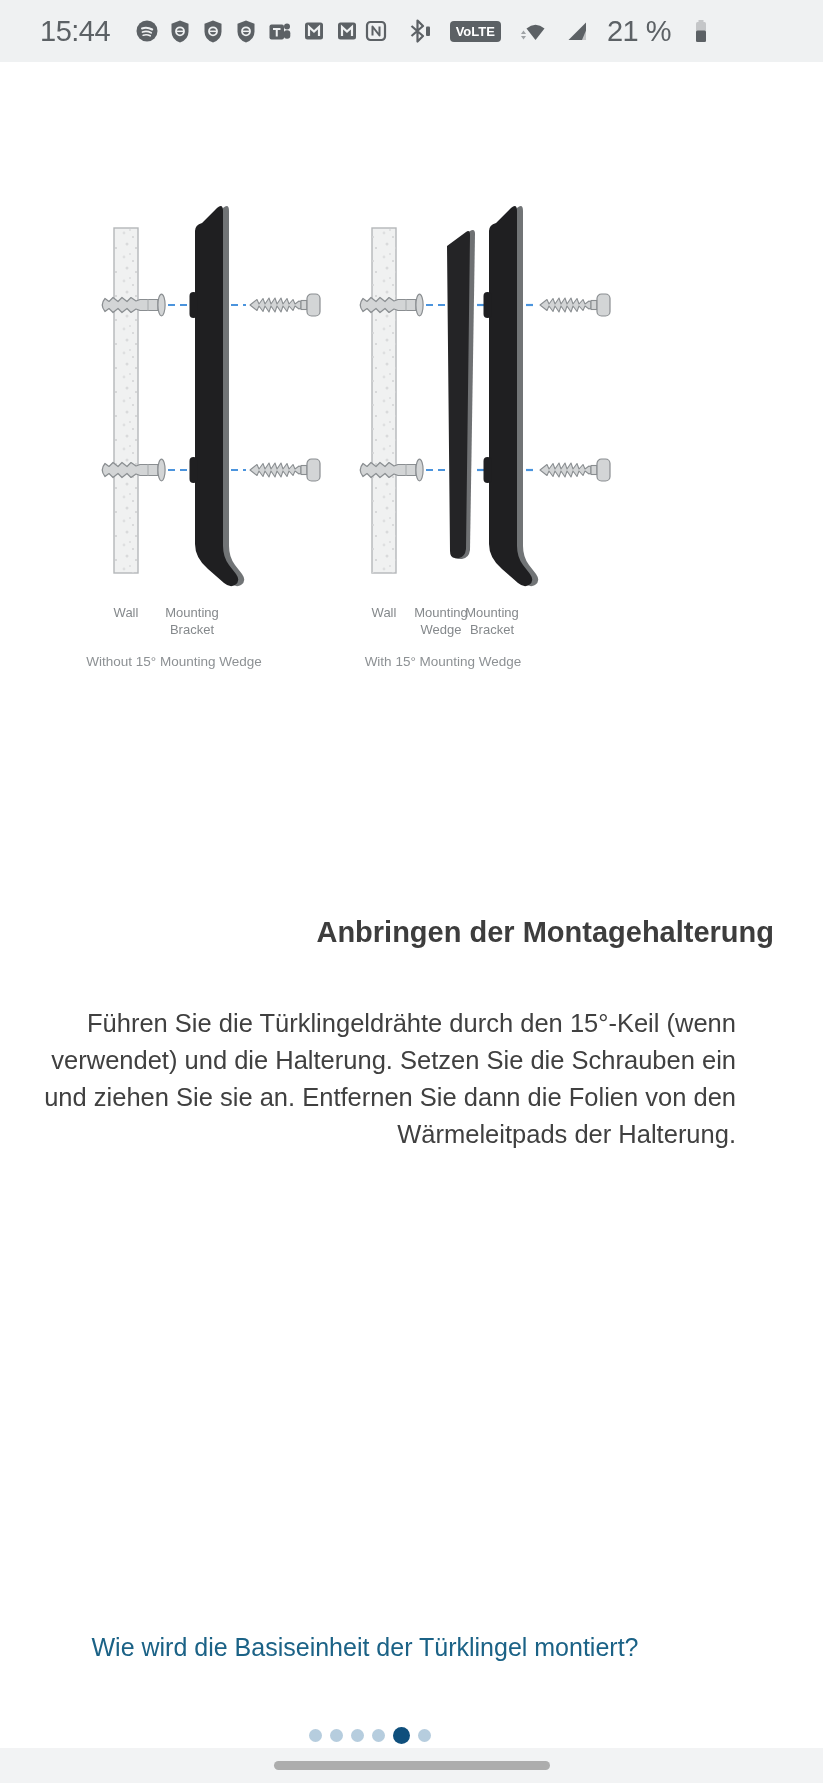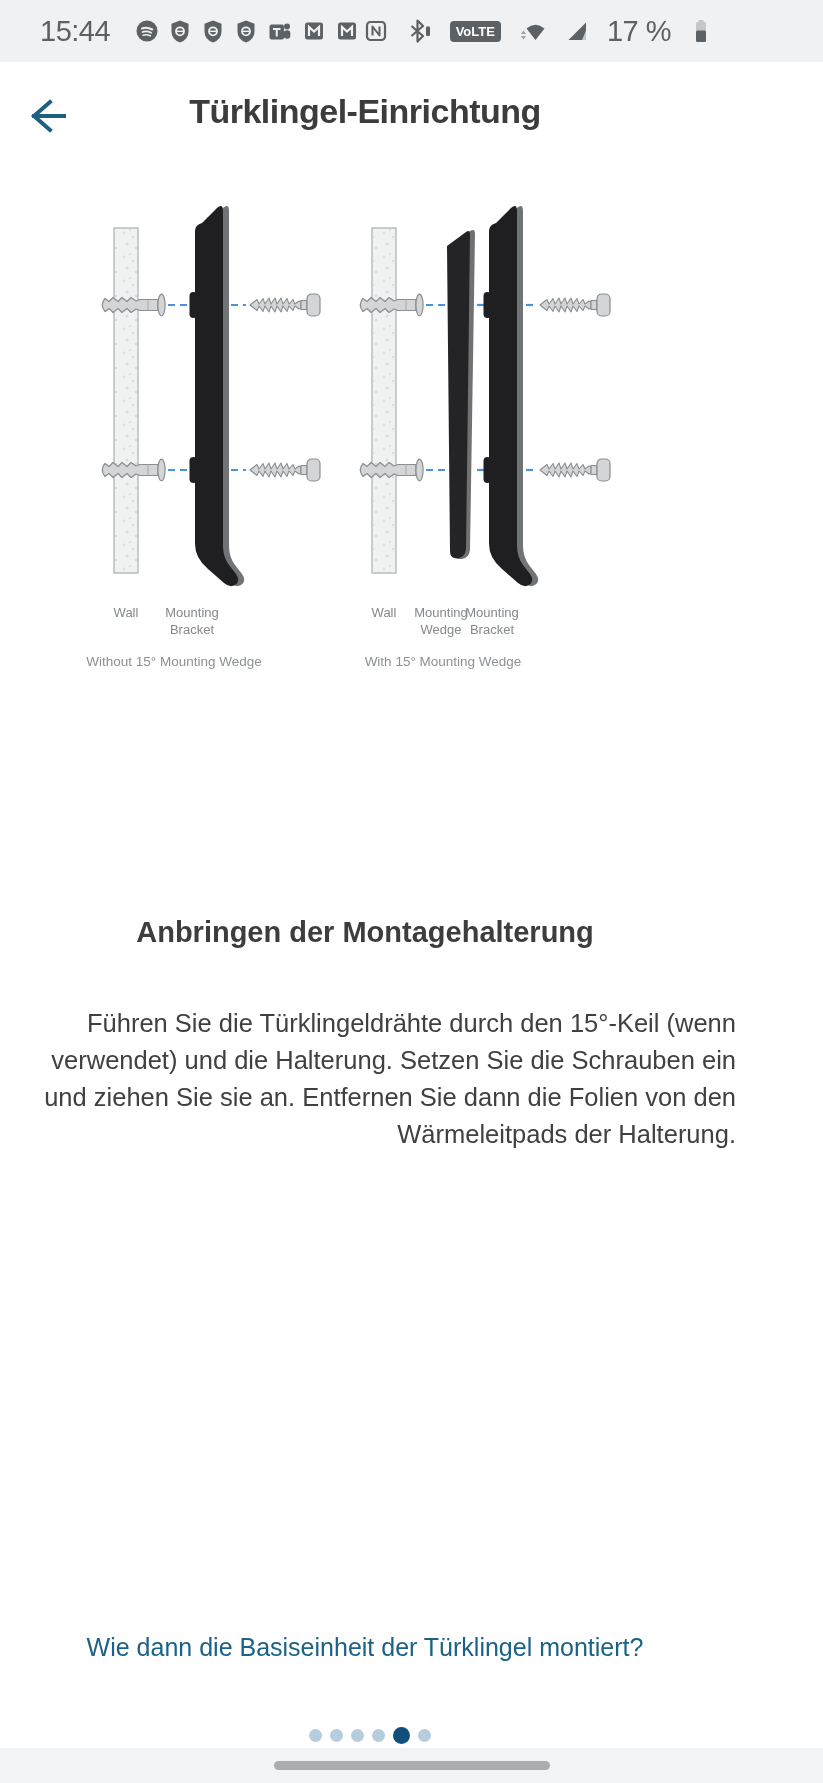--- a/index.html
+++ b/index.html
@@ -15,22 +15,22 @@
   .volte-badge{background:#5c6165;color:#fff;font-weight:bold;font-size:13px;
                padding:4px 6px;border-radius:4px;line-height:1;}
   
   .header{position:absolute;top:62px;left:0;width:823px;height:120px;background:#fff;}
   .back-btn{position:absolute;left:24px;top:32px;width:44px;height:44px;cursor:pointer;}
   .page-title{position:absolute;top:30px;left:0;width:730px;text-align:center;
               font-size:34px;font-weight:bold;color:#3c3c3c;letter-spacing:-0.5px;}
   
   .diagram-svg{position:absolute;top:180px;left:0;}
   
-  .section-heading{position:absolute;top:916px;left:0;width:730px;text-align:center;
-                   font-size:29px;font-weight:bold;color:#3d3d3d;}
+  .section-heading{position:absolute;top:916px;left:0;width:730px;text-align:right;
+                   font-size:29px;font-weight:bold;color:#3d3d3d;padding-left:44px;}
   .body-text{position:absolute;top:1005px;left:30px;width:706px;text-align:right;
              font-size:25.5px;line-height:37px;color:#404040;}
   .help-link{position:absolute;top:1633px;left:0;width:730px;text-align:center;
              font-size:25px;color:#1b6286;cursor:pointer;text-decoration:none;}
   
   .dots{position:absolute;top:1725px;left:0;width:740px;height:20px;
         display:flex;justify-content:center;align-items:center;gap:8px;}
   .dot{width:13px;height:13px;border-radius:50%;background:#b6cdde;}
   .dot.active{width:17px;height:17px;background:#0f4f7c;}
   
@@ -103,36 +103,30 @@
       <svg class="sb-icon" width="28" height="24" viewBox="0 0 28 24">
         <polygon points="2,15 7,15 4.5,11.5" fill="#9ea2a5"></polygon>
         <polygon points="2,17 7,17 4.5,20.5" fill="#9ea2a5"></polygon>
         <path d="M16.5 21 L7.5 9.5 Q16.5 2.2 25.5 9.5 Z" fill="#5c6165"></path>
       </svg>
 
       <svg class="sb-icon" width="24" height="24" viewBox="0 0 24 24">
         <path d="M3.5 21 H21 V3.5 Z" fill="#5c6165"></path>
         <path d="M17 21 H21 V11.5 Z" fill="#c4c6c8"></path>
       </svg>
-      <span class="sb-pct">17 %</span>
+      <span class="sb-pct">21 %</span>
 
       <svg class="sb-icon" width="24" height="26" viewBox="0 0 24 26">
         <rect x="9.5" y="2" width="5" height="3" fill="#c4c6c8"></rect>
         <rect x="7" y="4" width="10" height="20" rx="1.5" fill="#c4c6c8"></rect>
         <rect x="7" y="12.5" width="10" height="11.5" rx="1.5" fill="#5c6165"></rect>
       </svg>
     </div>
   </div>
 
-  <div class="header">
-    <svg class="back-btn" viewBox="0 0 44 44">
-      <path d="M26 8 L10 22 L26 36 M10 22 H40" stroke="#1d6082" stroke-width="4" fill="none" stroke-linecap="square"></path>
-    </svg>
-    <div class="page-title">Türklingel-Einrichtung</div>
-  </div>
 
   <svg class="diagram-svg" width="823" height="520" viewBox="0 0 823 520">
     <defs>
       <pattern id="speck" width="20" height="24" patternUnits="userSpaceOnUse">
         <circle cx="4" cy="5" r="1.4" fill="#dedfe0"></circle>
         <circle cx="13" cy="9" r="1.1" fill="#d4d5d6"></circle>
         <circle cx="7" cy="16" r="1.5" fill="#d9dadb"></circle>
         <circle cx="16" cy="20" r="1" fill="#cfd0d2"></circle>
         <circle cx="10" cy="2" r="0.9" fill="#d9dadb"></circle>
       </pattern>
@@ -195,21 +189,21 @@
       <text x="441" y="437" text-anchor="middle" font-size="13" fill="#85898c">Mounting</text>
       <text x="441" y="454" text-anchor="middle" font-size="13" fill="#85898c">Wedge</text>
       <text x="492" y="437" text-anchor="middle" font-size="13" fill="#85898c">Mounting</text>
       <text x="492" y="454" text-anchor="middle" font-size="13" fill="#85898c">Bracket</text>
       <text x="443" y="486" text-anchor="middle" font-size="13.5" fill="#8d9194">With 15° Mounting Wedge</text>
     </g>
   </svg>
 
   <div class="section-heading">Anbringen der Montagehalterung</div>
   <div class="body-text">Führen Sie die Türklingeldrähte durch den 15°-Keil (wenn verwendet) und die Halterung. Setzen Sie die Schrauben ein und ziehen Sie sie an. Entfernen Sie dann die Folien von den Wärmeleitpads der Halterung.</div>
-  <a class="help-link">Wie dann die Basiseinheit der Türklingel montiert?</a>
+  <a class="help-link">Wie wird die Basiseinheit der Türklingel montiert?</a>
 
   <div class="dots">
       <div class="dot"></div>
       <div class="dot"></div>
       <div class="dot"></div>
       <div class="dot"></div>
       <div class="dot active"></div>
       <div class="dot"></div>
     </div>
 

